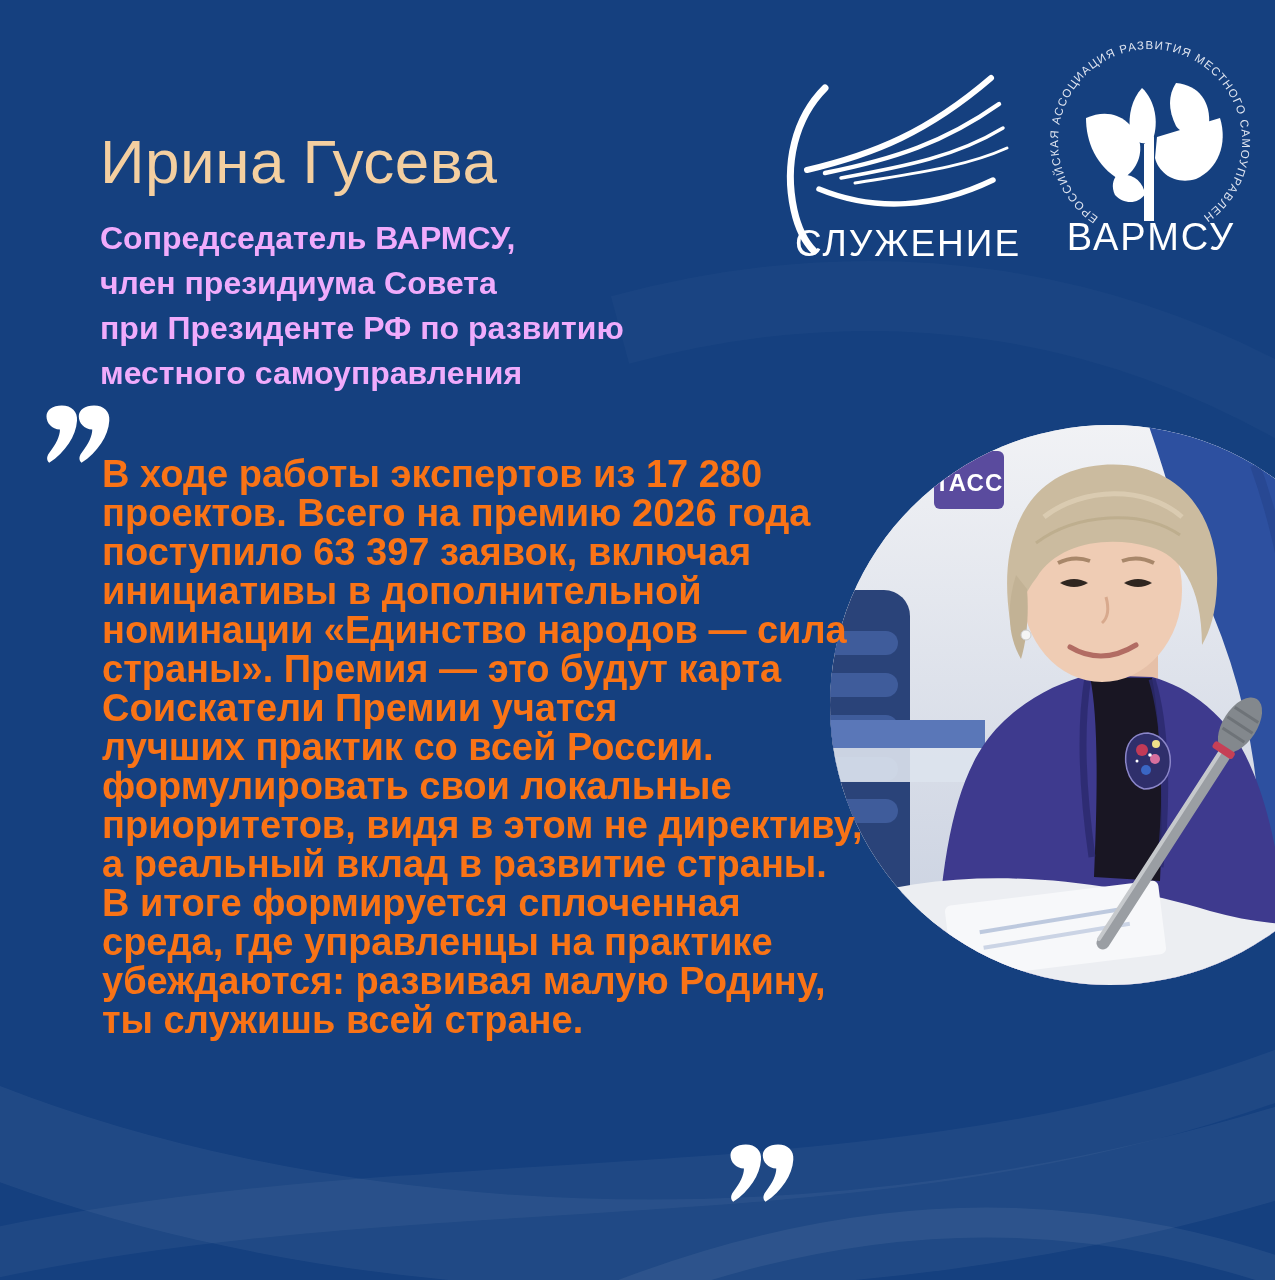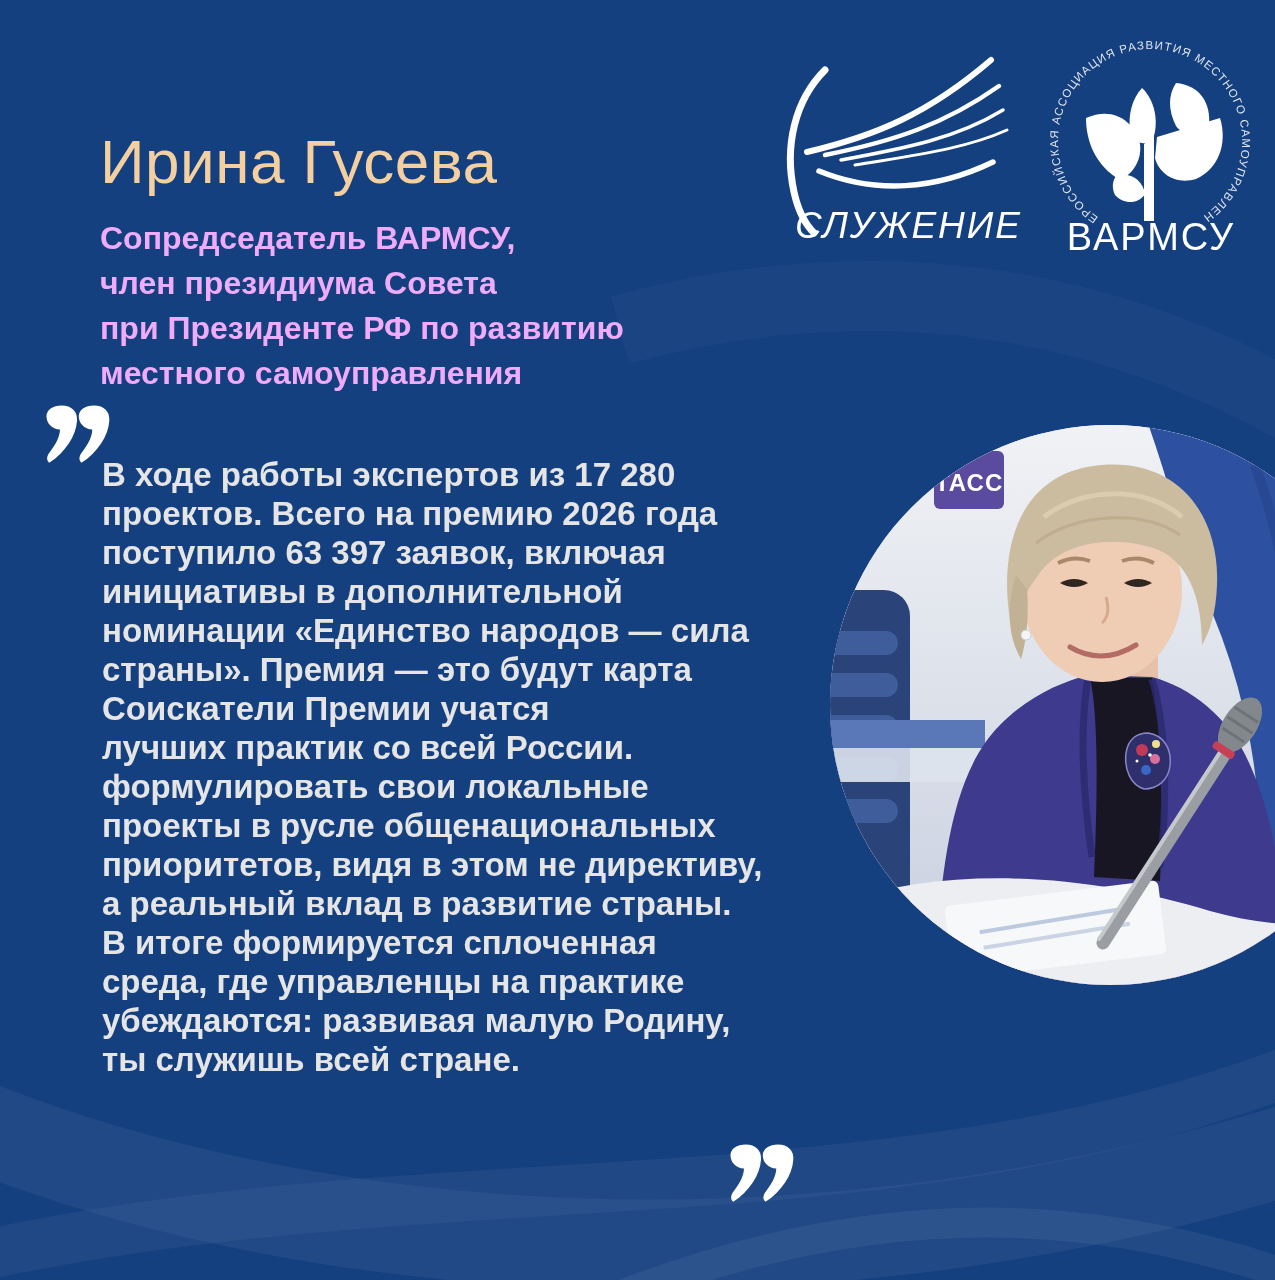--- a/index.html
+++ b/index.html
@@ -17,40 +17,40 @@
     font-size:62px;font-weight:400;letter-spacing:.5px;
     color:#F4CFA0;white-space:nowrap;
   }
   .role{
     position:absolute;left:100px;top:216px;
     font-size:32px;font-weight:700;line-height:45px;
     color:#f0abfc;
   }
   .role-line{white-space:nowrap;}
   
-  .logo-sluzhenie{position:absolute;left:763px;top:42px;width:272px;height:207px;font-style:italic;}
+  .logo-sluzhenie{position:absolute;left:763px;top:60px;width:272px;height:207px;}
   .logo-sluzhenie svg{width:100%;height:100%;}
   .slz-label{
     font-family:"Liberation Sans",sans-serif;
     font-size:37px;letter-spacing:2px;fill:#FFFFFF;font-weight:400;
   }
   .logo-varmsu{position:absolute;left:1030px;top:26px;width:242px;height:247px;}
   .logo-varmsu svg{width:100%;height:100%;}
   .ring-text{
     font-family:"Liberation Sans",sans-serif;
     font-size:11.5px;letter-spacing:1.2px;fill:#E9EDF6;opacity:.95;
   }
   .varmsu-label{
     font-family:"Liberation Sans",sans-serif;
     font-size:38px;letter-spacing:2px;fill:#FFFFFF;font-weight:400;
   }
   
   .quote{
     position:absolute;left:102px;top:455px;width:745px;
-    font-size:33px;font-weight:700;line-height:39px;color:#e5e5e5;
+    font-size:38px;font-weight:700;line-height:39px;color:#f97316;
   }
   .qline{white-space:nowrap;}
   .quote-mark{position:absolute;width:70px;height:66px;}
   .quote-mark.open{left:42px;top:402px;}
   .quote-mark.close{left:726px;top:1141px;}
   
   .photo-wrap{
     position:absolute;left:830px;top:425px;width:560px;height:560px;
     border-radius:50%;overflow:hidden;background:#d8dde8;
   }
@@ -212,21 +212,20 @@
   <div class="quote">
     <div class="qline">В ходе работы экспертов из 17 280</div>
     <div class="qline">проектов. Всего на премию 2026 года</div>
     <div class="qline">поступило 63 397 заявок, включая</div>
     <div class="qline">инициативы в дополнительной</div>
     <div class="qline">номинации «Единство народов — сила</div>
     <div class="qline">страны». Премия — это будут карта</div>
     <div class="qline">Соискатели Премии учатся</div>
     <div class="qline">лучших практик со всей России.</div>
     <div class="qline">формулировать свои локальные</div>
-    <div class="qline">проекты в русле общенациональных</div>
     <div class="qline">приоритетов, видя в этом не директиву,</div>
     <div class="qline">а реальный вклад в развитие страны.</div>
     <div class="qline">В итоге формируется сплоченная</div>
     <div class="qline">среда, где управленцы на практике</div>
     <div class="qline">убеждаются: развивая малую Родину,</div>
     <div class="qline">ты служишь всей стране.</div>
   </div>
 
   <svg class="quote-mark close" viewBox="0 0 78 66">
     <g fill="#FFFFFF">

